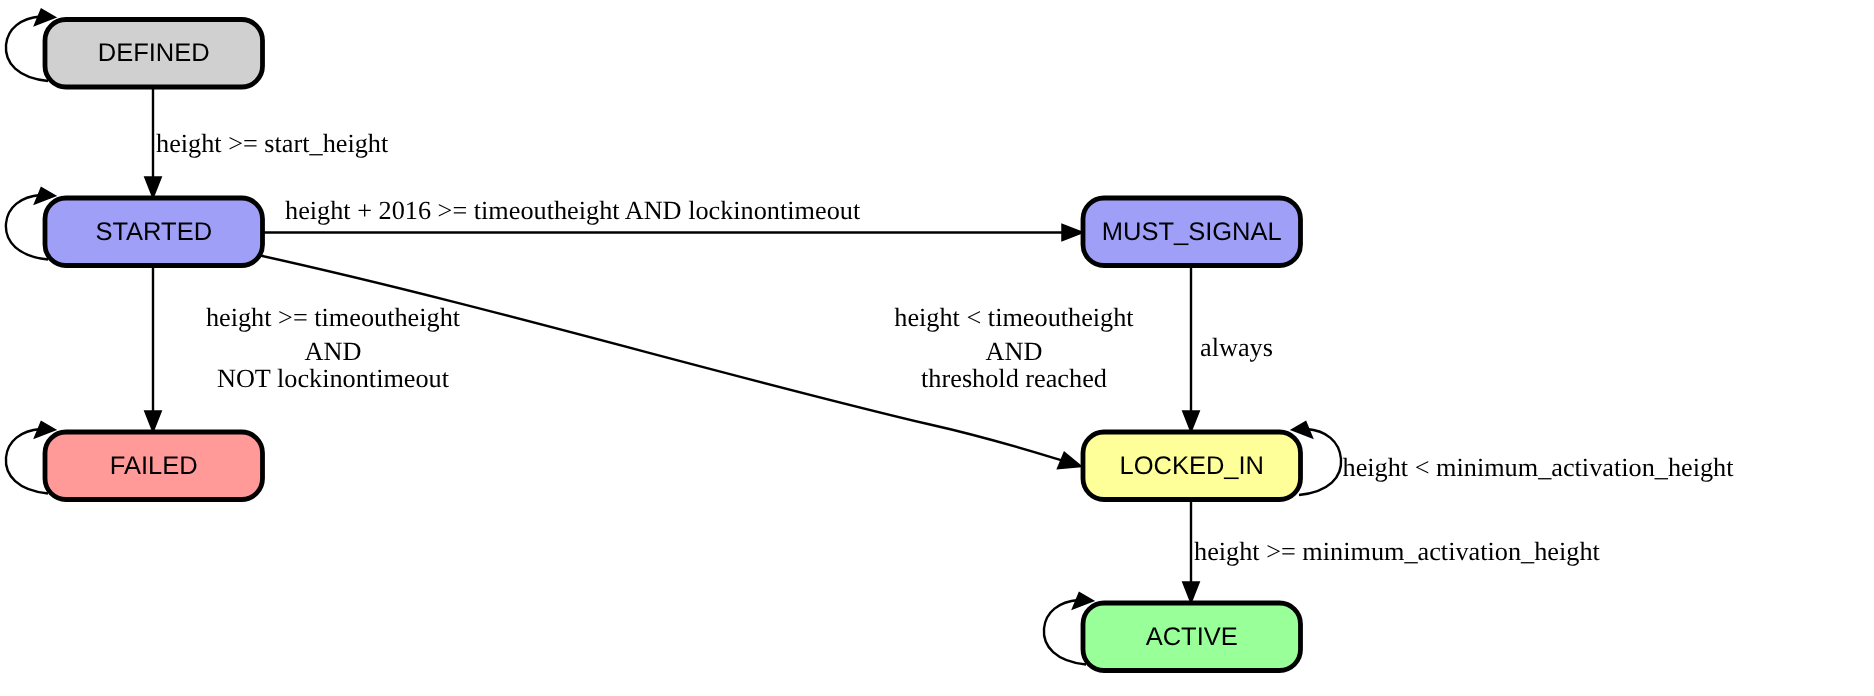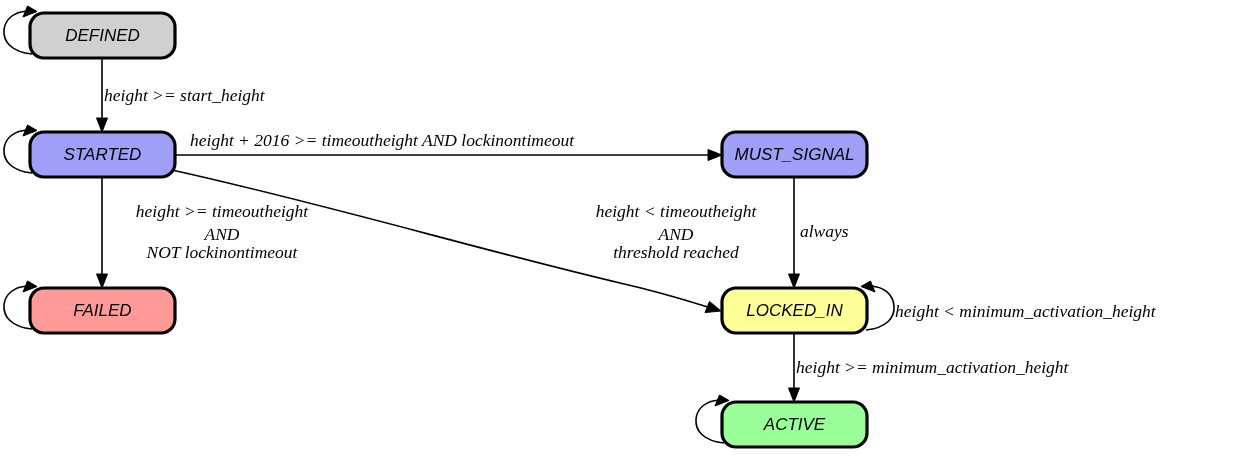--- a/index.html
+++ b/index.html
@@ -7,21 +7,20 @@
     padding: 0;
     background: #ffffff;
   }
   #diagram-root {
     position: relative;
     width: 1249px;
     height: 464px;
     background: #ffffff;
     overflow: hidden;
     font-family: "Liberation Serif", "DejaVu Serif", serif;
-    font-style: italic;
   }
   svg.canvas {
     position: absolute;
     top: 0;
     left: 0;
     width: 1249px;
     height: 464px;
     display: block;
   }
   .node-shape {

